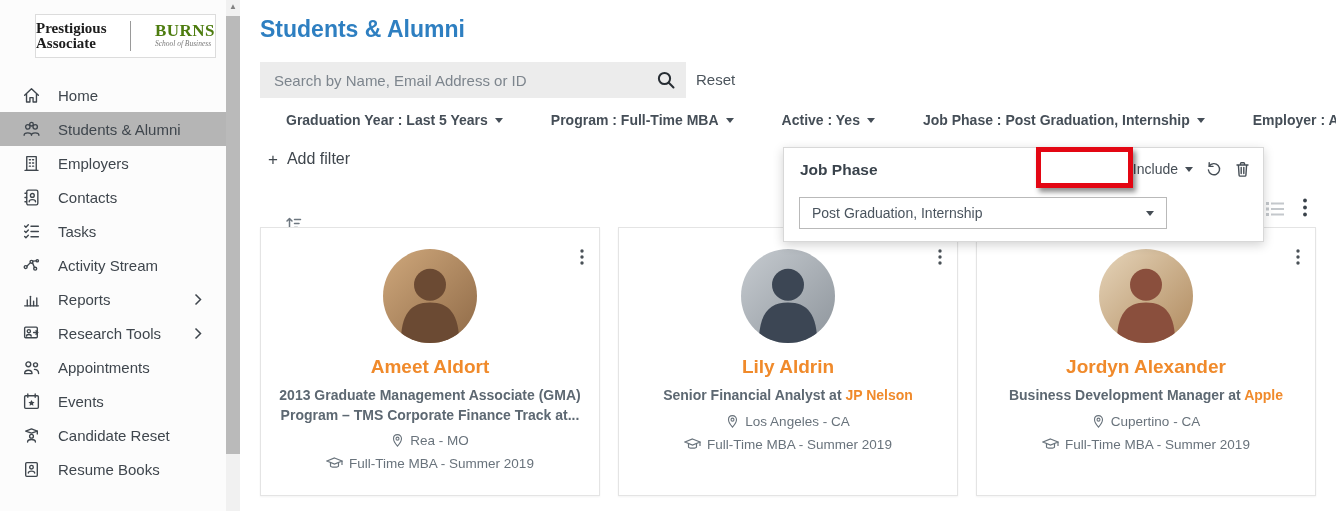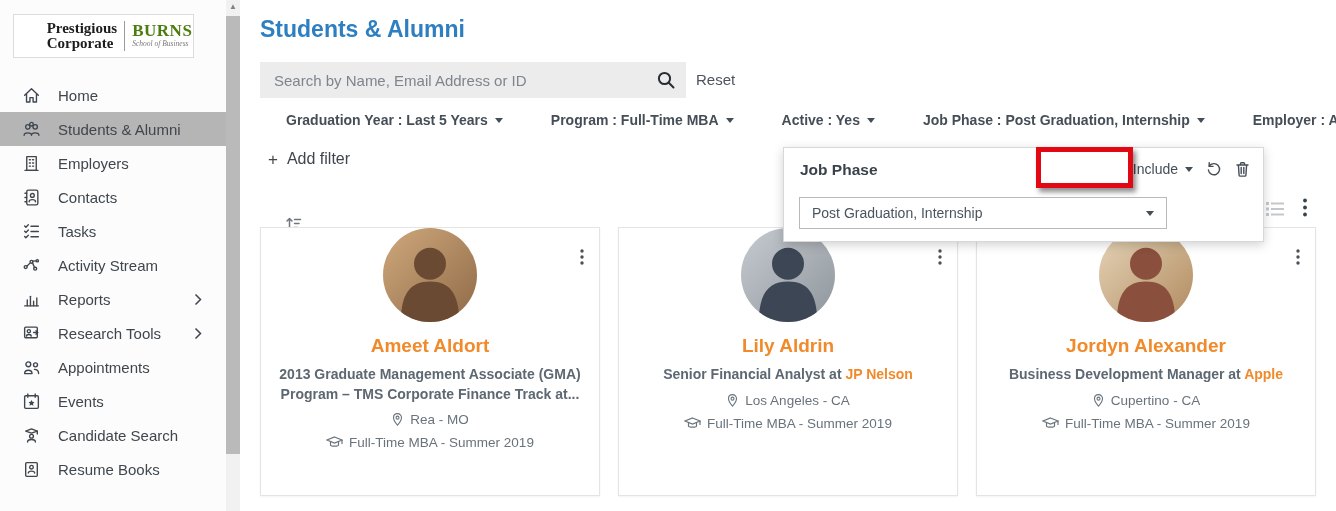--- a/index.html
+++ b/index.html
@@ -2,23 +2,23 @@
 <html><head>
 <meta charset="utf-8">
 <style>
   * { margin:0; padding:0; box-sizing:border-box; }
   html,body { width:1336px; height:511px; overflow:hidden; background:#fff;
     font-family:"Liberation Sans", sans-serif; }
   .stage { position:relative; width:1336px; height:511px; background:#fff; }
 
   
   .sidebar { position:absolute; left:0; top:0; width:226px; height:511px; background:#fcfcfc; }
-  .logo { position:absolute; left:13px; top:14px; width:181px; height:44px; background:#fff;
-    border:1px solid #dcdcdc; display:flex; align-items:center; justify-content:center;
-    font-family:"Liberation Serif", serif;padding-left:32px; }
+  .logo { position:absolute; left:35px; top:14px; width:181px; height:44px; background:#fff;
+    border:1px solid #dcdcdc; display:flex; align-items:center; justify-content:space-between;
+    font-family:"Liberation Serif", serif; }
   .logo-univ { color:#1c1c1c; font-weight:bold; font-size:15px; line-height:1.0; text-align:left; }
   .logo-sep { width:1px; height:30px; background:#9a9a9a; margin:0 7px; }
   .logo-burns { color:#4d7c0f; font-weight:bold; font-size:17px; letter-spacing:.5px; line-height:1; }
   .logo-sub { color:#7a7a7a; font-style:italic; font-size:7.5px; line-height:1.4; }
   .nav { position:absolute; left:0; top:78px; width:226px; }
   .nav-item { position:relative; height:34px; display:flex; align-items:center; padding-left:22px;
     color:#3f464d; font-size:15px; cursor:pointer; }
   .nav-item.selected { background:#b5b5b5; }
   .nav-icon { width:19px; height:19px; margin-right:17px; flex:0 0 19px; display:flex; align-items:center; }
   .nav-icon svg { stroke:#3f464d; fill:none; stroke-width:1.3; stroke-linecap:round; stroke-linejoin:round; }
@@ -54,21 +54,21 @@
   .sort-wrap { position:absolute; left:264px; top:215px; display:flex; align-items:flex-end; gap:10px; cursor:pointer;flex-direction:column; }
   .sort-label { font-size:14px; font-weight:bold; color:#6e7780; }
   .results-count { position:absolute; left:1194px; top:199px; font-size:15px; color:#6a737c; }
   .view-grid { position:absolute; left:1235px; top:201px; cursor:pointer; }
   .view-list { position:absolute; left:1266px; top:201px; cursor:pointer; }
   .more-kebab { position:absolute; left:1303px; top:198px; cursor:pointer; }
 
   
   .card { position:absolute; top:227px; width:340px; height:269px; background:#fff;
     border:1px solid #e4e4e4; box-shadow:0 1px 2px rgba(0,0,0,.05);
-    display:flex; flex-direction:column; align-items:center; }
+    display:flex; flex-direction:column; align-items:center; padding-top:21px; }
   .card1 { left:260px; } .card2 { left:618px; } .card3 { left:976px; }
   .card-kebab { position:absolute; right:15px; top:21px; cursor:pointer; }
   .avatar { width:94px; height:94px; border-radius:50%; overflow:hidden; cursor:pointer; }
   .av1 { background:linear-gradient(135deg,#cfa87c,#8f6a47); }
   .av2 { background:linear-gradient(135deg,#c6cbd0,#8e959c); }
   .av3 { background:linear-gradient(135deg,#e6d5ba,#b08a5e); }
   .card-name { margin-top:13px; font-size:19px; font-weight:bold; color:#f08a2b; cursor:pointer; }
   .card-headline { margin-top:8px; padding:0 17px; font-size:14px; font-weight:bold; color:#5d6872;
     text-align:center; line-height:1.4; }
   .card-headline .org-link { color:#f08a2b; cursor:pointer; }
@@ -95,21 +95,21 @@
 </style>
 </head>
 <body>
 
 <div class="stage">
 
   <div class="sidebar">
     <div class="logo">
       <div class="logo-univ">
         <div>Prestigious</div>
-        <div>Corporate</div>
+        <div>Associate</div>
       </div>
       <div class="logo-sep"></div>
       <div>
         <div class="logo-burns">BURNS</div>
         <div class="logo-sub">School of Business</div>
       </div>
     </div>
 
     <div class="nav">
       <div class="nav-item">
@@ -230,21 +230,21 @@
       </div>
       <div class="nav-item">
         <span class="nav-icon">
             <svg width="19" height="19" viewBox="0 0 18 18">
               <path d="M3.5 4.8 L9 2.8 L14.5 4.8 L9 6.8 Z"></path>
               <circle cx="9" cy="9.7" r="1.8"></circle>
               <path d="M5.3 15.2 c0-3.2 7.4-3.2 7.4 0"></path>
               <line x1="14.5" y1="4.8" x2="14.5" y2="7.5"></line>
             </svg>
           </span>
-        <span>Candidate Search</span>
+        <span>Candidate Reset</span>
       </div>
       <div class="nav-item">
         <span class="nav-icon">
             <svg width="19" height="19" viewBox="0 0 18 18">
               <rect x="3.5" y="2.5" width="11" height="13" rx="1"></rect>
               <circle cx="9" cy="6.8" r="1.7"></circle>
               <path d="M6 12.3 c0-2.3 6-2.3 6 0"></path>
             </svg>
           </span>
         <span>Resume Books</span>

